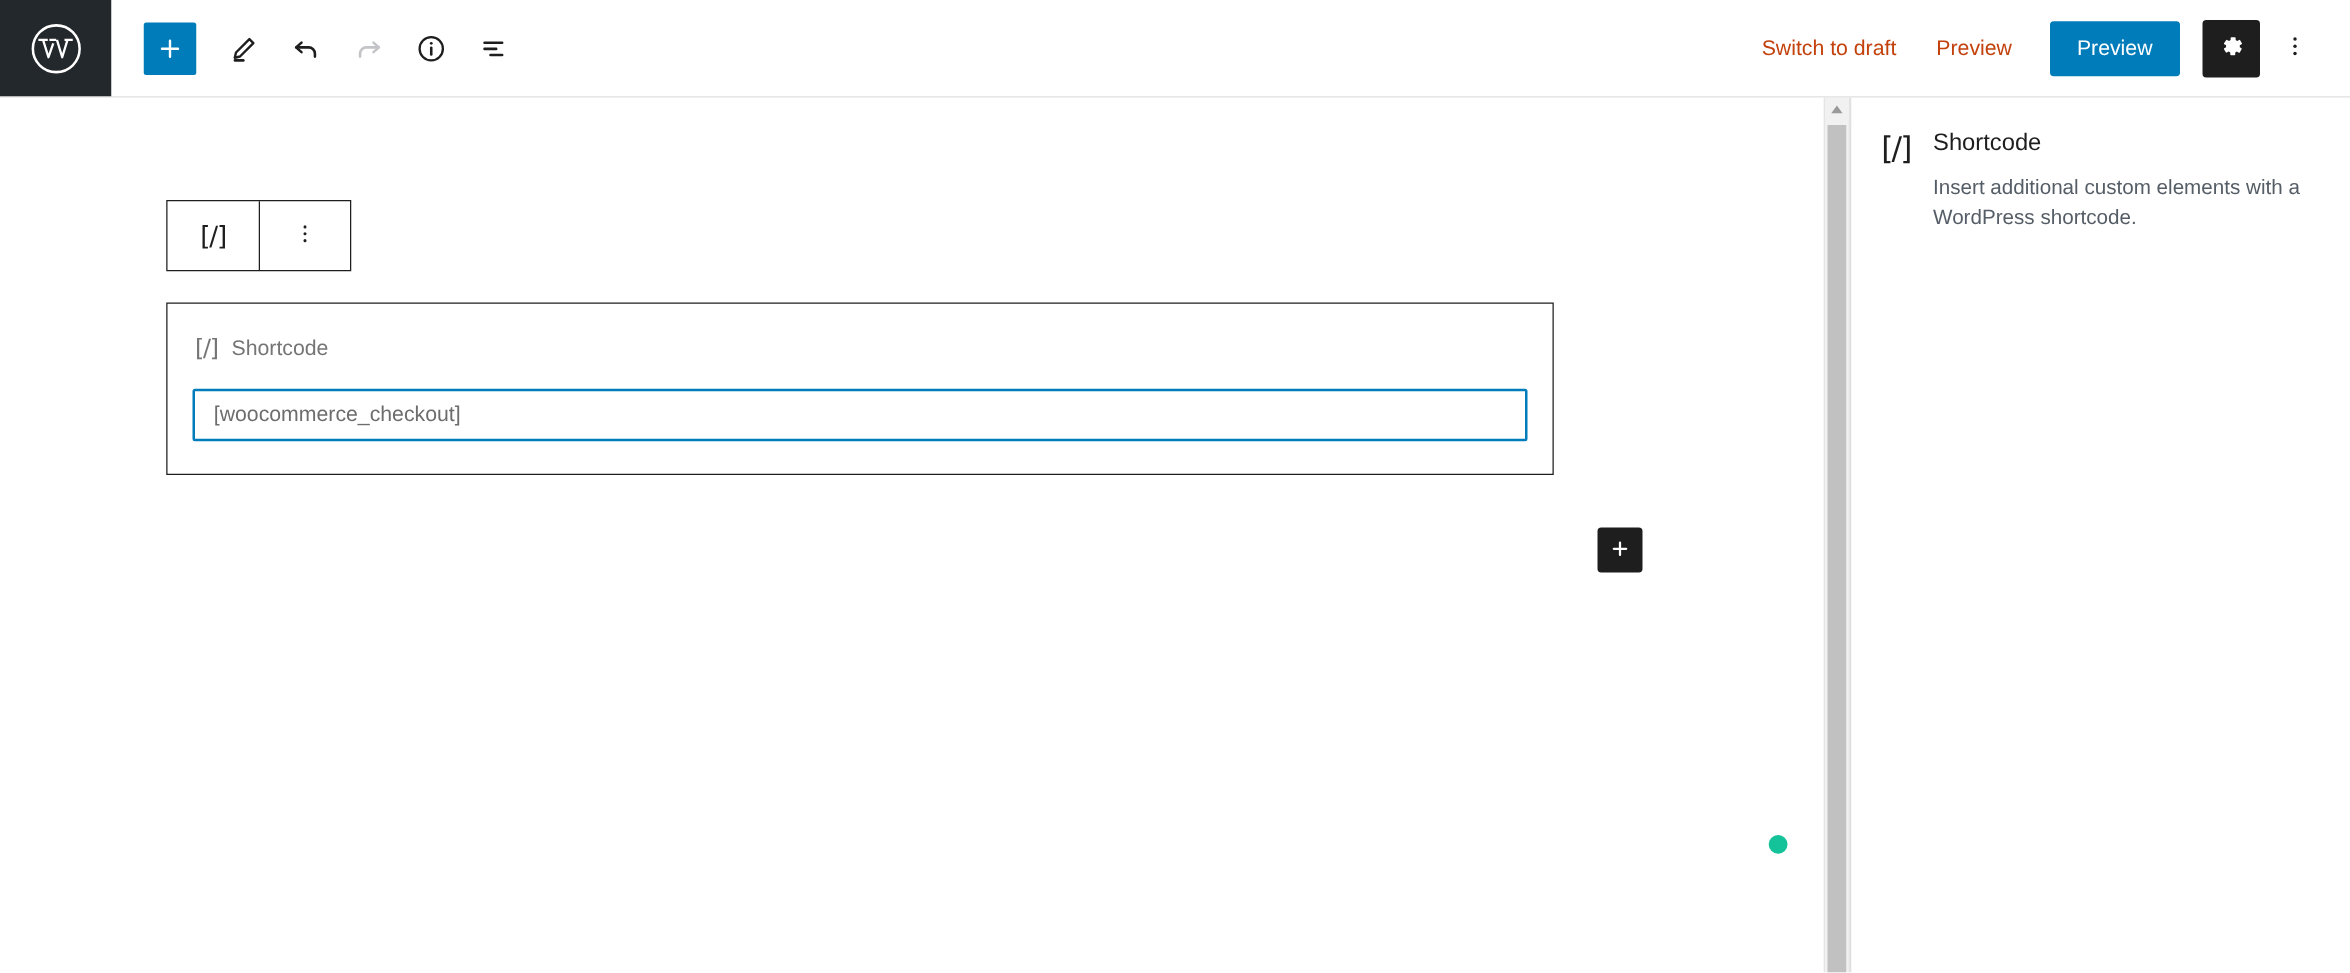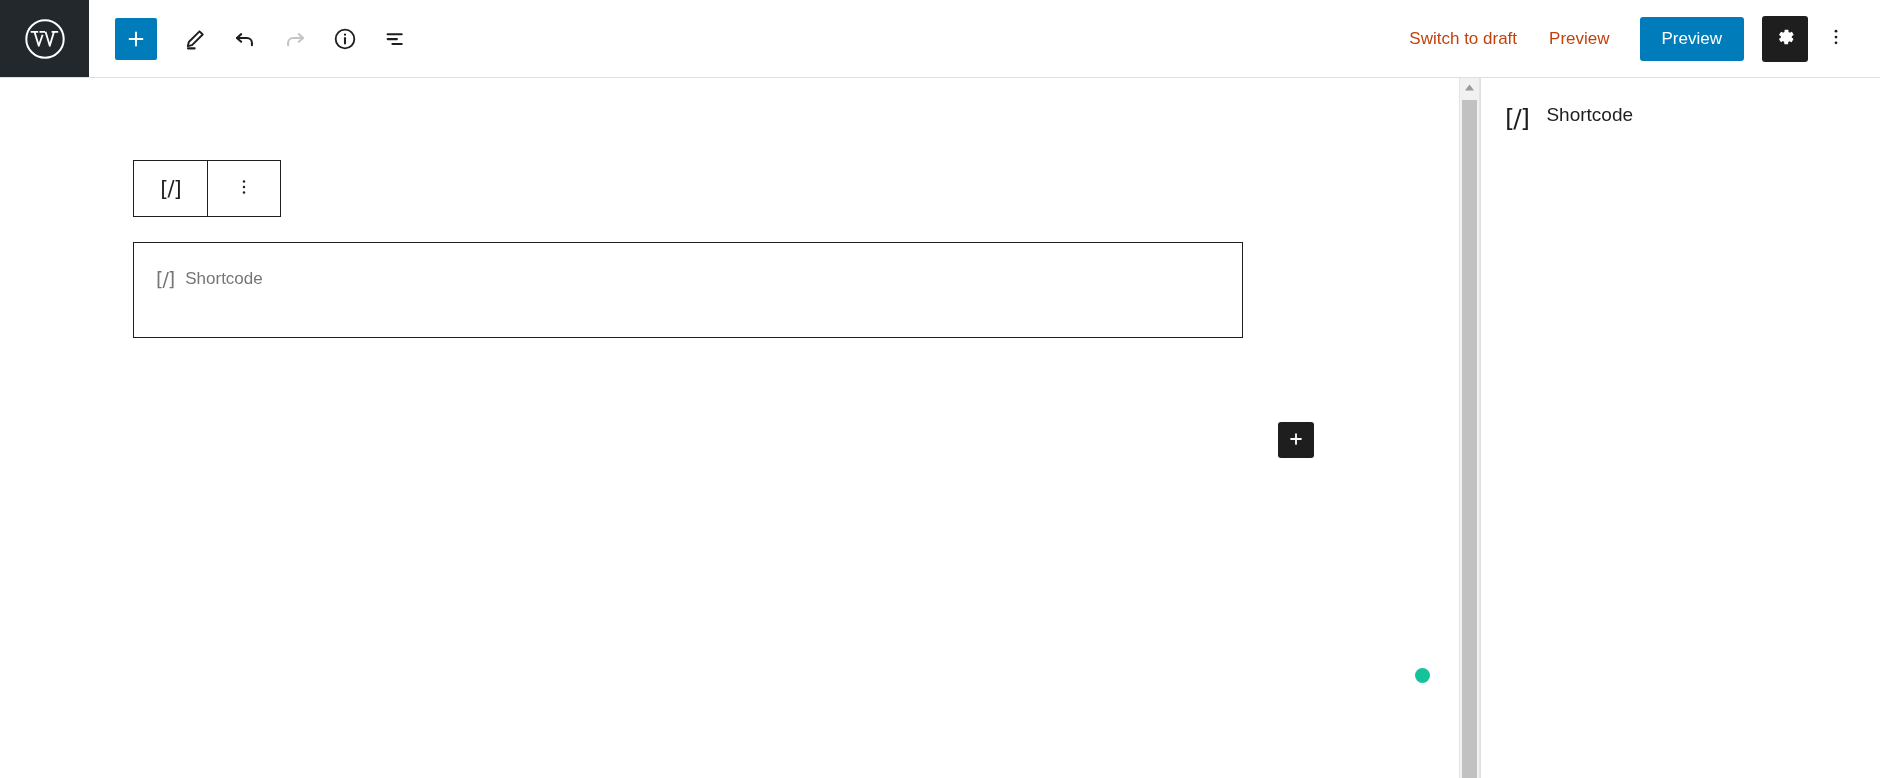--- a/index.html
+++ b/index.html
@@ -484,20 +484,21 @@
               </svg>
             </span>
           </button>
         </div>
 
         <div class="shortcode-block">
           <div class="sc-label-row">
             <span class="sc-label-icon">[/]</span>
             <span class="sc-label-text">Shortcode</span>
           </div>
+          <input class="sc-input" type="text" value="[woocommerce_checkout]" style="">
         </div>
 
       </div>
 
       <button class="float-inserter">
         <span>
           <svg width="18" height="18" viewBox="0 0 24 24" fill="none" stroke="currentColor" stroke-width="2.4" stroke-linecap="round">
             <path d="M12 5.4v13.2M5.4 12h13.2"></path>
           </svg>
         </span>
@@ -515,18 +516,19 @@
       <div class="sb-thumb"></div>
     </div>
 
     <div class="sidebar">
 
 
       <div class="sb-card">
         <span class="sb-card-icon">[/]</span>
         <div class="sb-card-body">
           <div class="sb-card-title">Shortcode</div>
+          <div class="sb-card-desc">Insert additional custom elements with a WordPress shortcode.</div>
         </div>
       </div>
 
     </div>
   </div>
 </div>
 
 </body></html>

